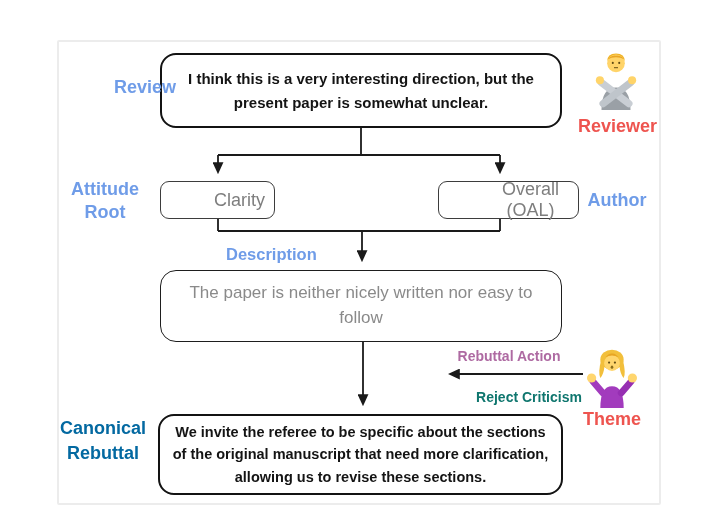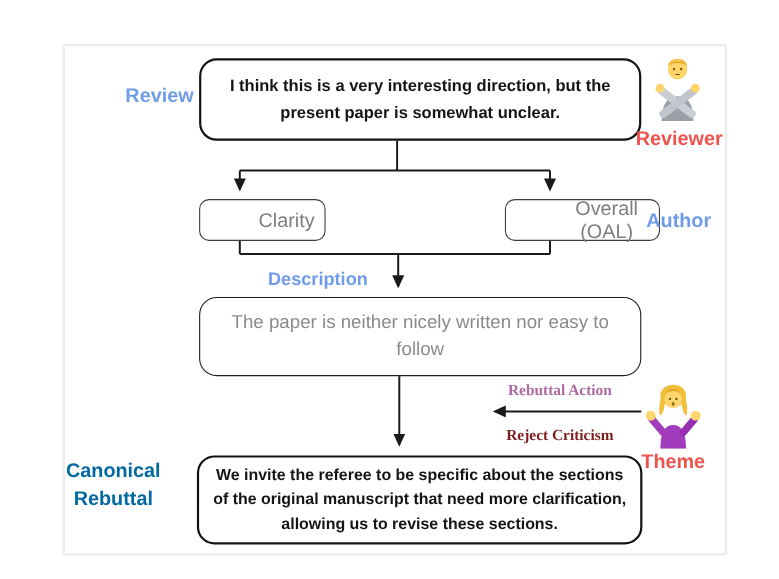--- a/index.html
+++ b/index.html
@@ -7,21 +7,21 @@
     position:relative;width:708px;height:526px;background:#fff;overflow:hidden;
     font-family:"Liberation Sans", sans-serif;
   }
   .card{
     position:absolute;left:57px;top:40px;width:604px;height:465px;
     background:#fff;border:2px solid #ececec;border-radius:2px;z-index:0;box-sizing:border-box;
   }
   #wires{position:absolute;left:0;top:0;width:708px;height:526px;z-index:1;pointer-events:none;}
   .box{
     position:absolute;background:#fff;box-sizing:border-box;z-index:2;
-    display:flex;align-items:center;justify-content:center;text-align:center;margin-left:21px;
+    display:flex;align-items:center;justify-content:center;text-align:center;
   }
   .box-review{
     left:160px;top:53px;width:402px;height:75px;border:2.2px solid #131313;border-radius:16px;
     font-size:15px;font-weight:bold;color:#141414;line-height:1.6;padding:0 14px;
   }
   .box-theme-sm{
     border:1.6px solid #3d3d3d;border-radius:9px;font-size:18px;color:#7e7e7e;height:38px;top:181px;padding-left:44px;
   }
   .box-clarity{left:160px;width:115px;}
   .box-overall{left:438px;width:141px;}
@@ -32,23 +32,23 @@
   .box-rebuttal{
     left:158px;top:414px;width:405px;height:81px;border:2.2px solid #131313;border-radius:16px;
     font-size:14.5px;font-weight:bold;color:#141414;line-height:1.55;padding:17px 8px;
   }
   .lbl{position:absolute;z-index:3;font-weight:bold;text-align:center;}
   .lbl-blue{color:#6f9ce8;}
   .lbl-red{color:#ee544f;}
   .lbl-review{left:57px;top:77px;width:96px;font-size:18px;margin-left:40px;}
   .lbl-attroot{left:57px;top:178px;width:96px;font-size:18px;line-height:23px;}
   .lbl-theme{left:576px;top:190px;width:82px;font-size:18px;}
-  .lbl-desc{left:226px;top:245px;width:126px;font-size:16.5px;text-align:center;}
-  .lbl-rebact{left:438px;top:348px;width:142px;font-size:14px;color:#ae6aa2;font-family:Liberation Serif, serif;}
-  .lbl-rejcrit{left:438px;top:389px;width:142px;font-size:14px;color:#7f1d1d;font-family:Liberation Serif, serif;}
+  .lbl-desc{left:226px;top:245px;width:126px;font-size:16.5px;text-align:left;}
+  .lbl-rebact{left:438px;top:348px;width:142px;font-size:14px;color:#ae6aa2;}
+  .lbl-rejcrit{left:458px;top:389px;width:142px;font-size:14px;color:#0f766e;}
   .lbl-canon{left:55px;top:416px;width:96px;font-size:18px;line-height:25px;color:#0369a1;}
   .lbl-reviewer{left:570px;top:116px;width:95px;font-size:18px;text-align:center;}
   .lbl-author{left:567px;top:409px;width:90px;font-size:18px;}
   .emoji{position:absolute;z-index:2;}
   .emoji-reviewer{left:590px;top:52px;width:52px;height:58px;}
   .emoji-author{left:584px;top:348px;width:56px;height:60px;}
 </style>
 </head>
 <body>
 
@@ -81,20 +81,21 @@
   <div class="box box-theme-sm box-clarity">Clarity</div>
 
   <div class="box box-theme-sm box-overall">Overall (OAL)</div>
 
   <div class="box box-desc">The paper is neither nicely written nor easy to follow</div>
 
   <div class="box box-rebuttal">We invite the referee to be specific about the sections of the original manuscript that need more clarification, allowing us to revise these sections.</div>
 
   <div class="lbl lbl-blue lbl-review">Review</div>
 
+  <div class="lbl lbl-blue lbl-attroot">Attitude Root</div>
 
   <div class="lbl lbl-blue lbl-theme">Author</div>
 
   <div class="lbl lbl-blue lbl-desc">Description</div>
 
   <div class="lbl lbl-rebact">Rebuttal Action</div>
 
   <div class="lbl lbl-rejcrit">Reject Criticism</div>
 
   <div class="lbl lbl-canon">Canonical Rebuttal</div>

